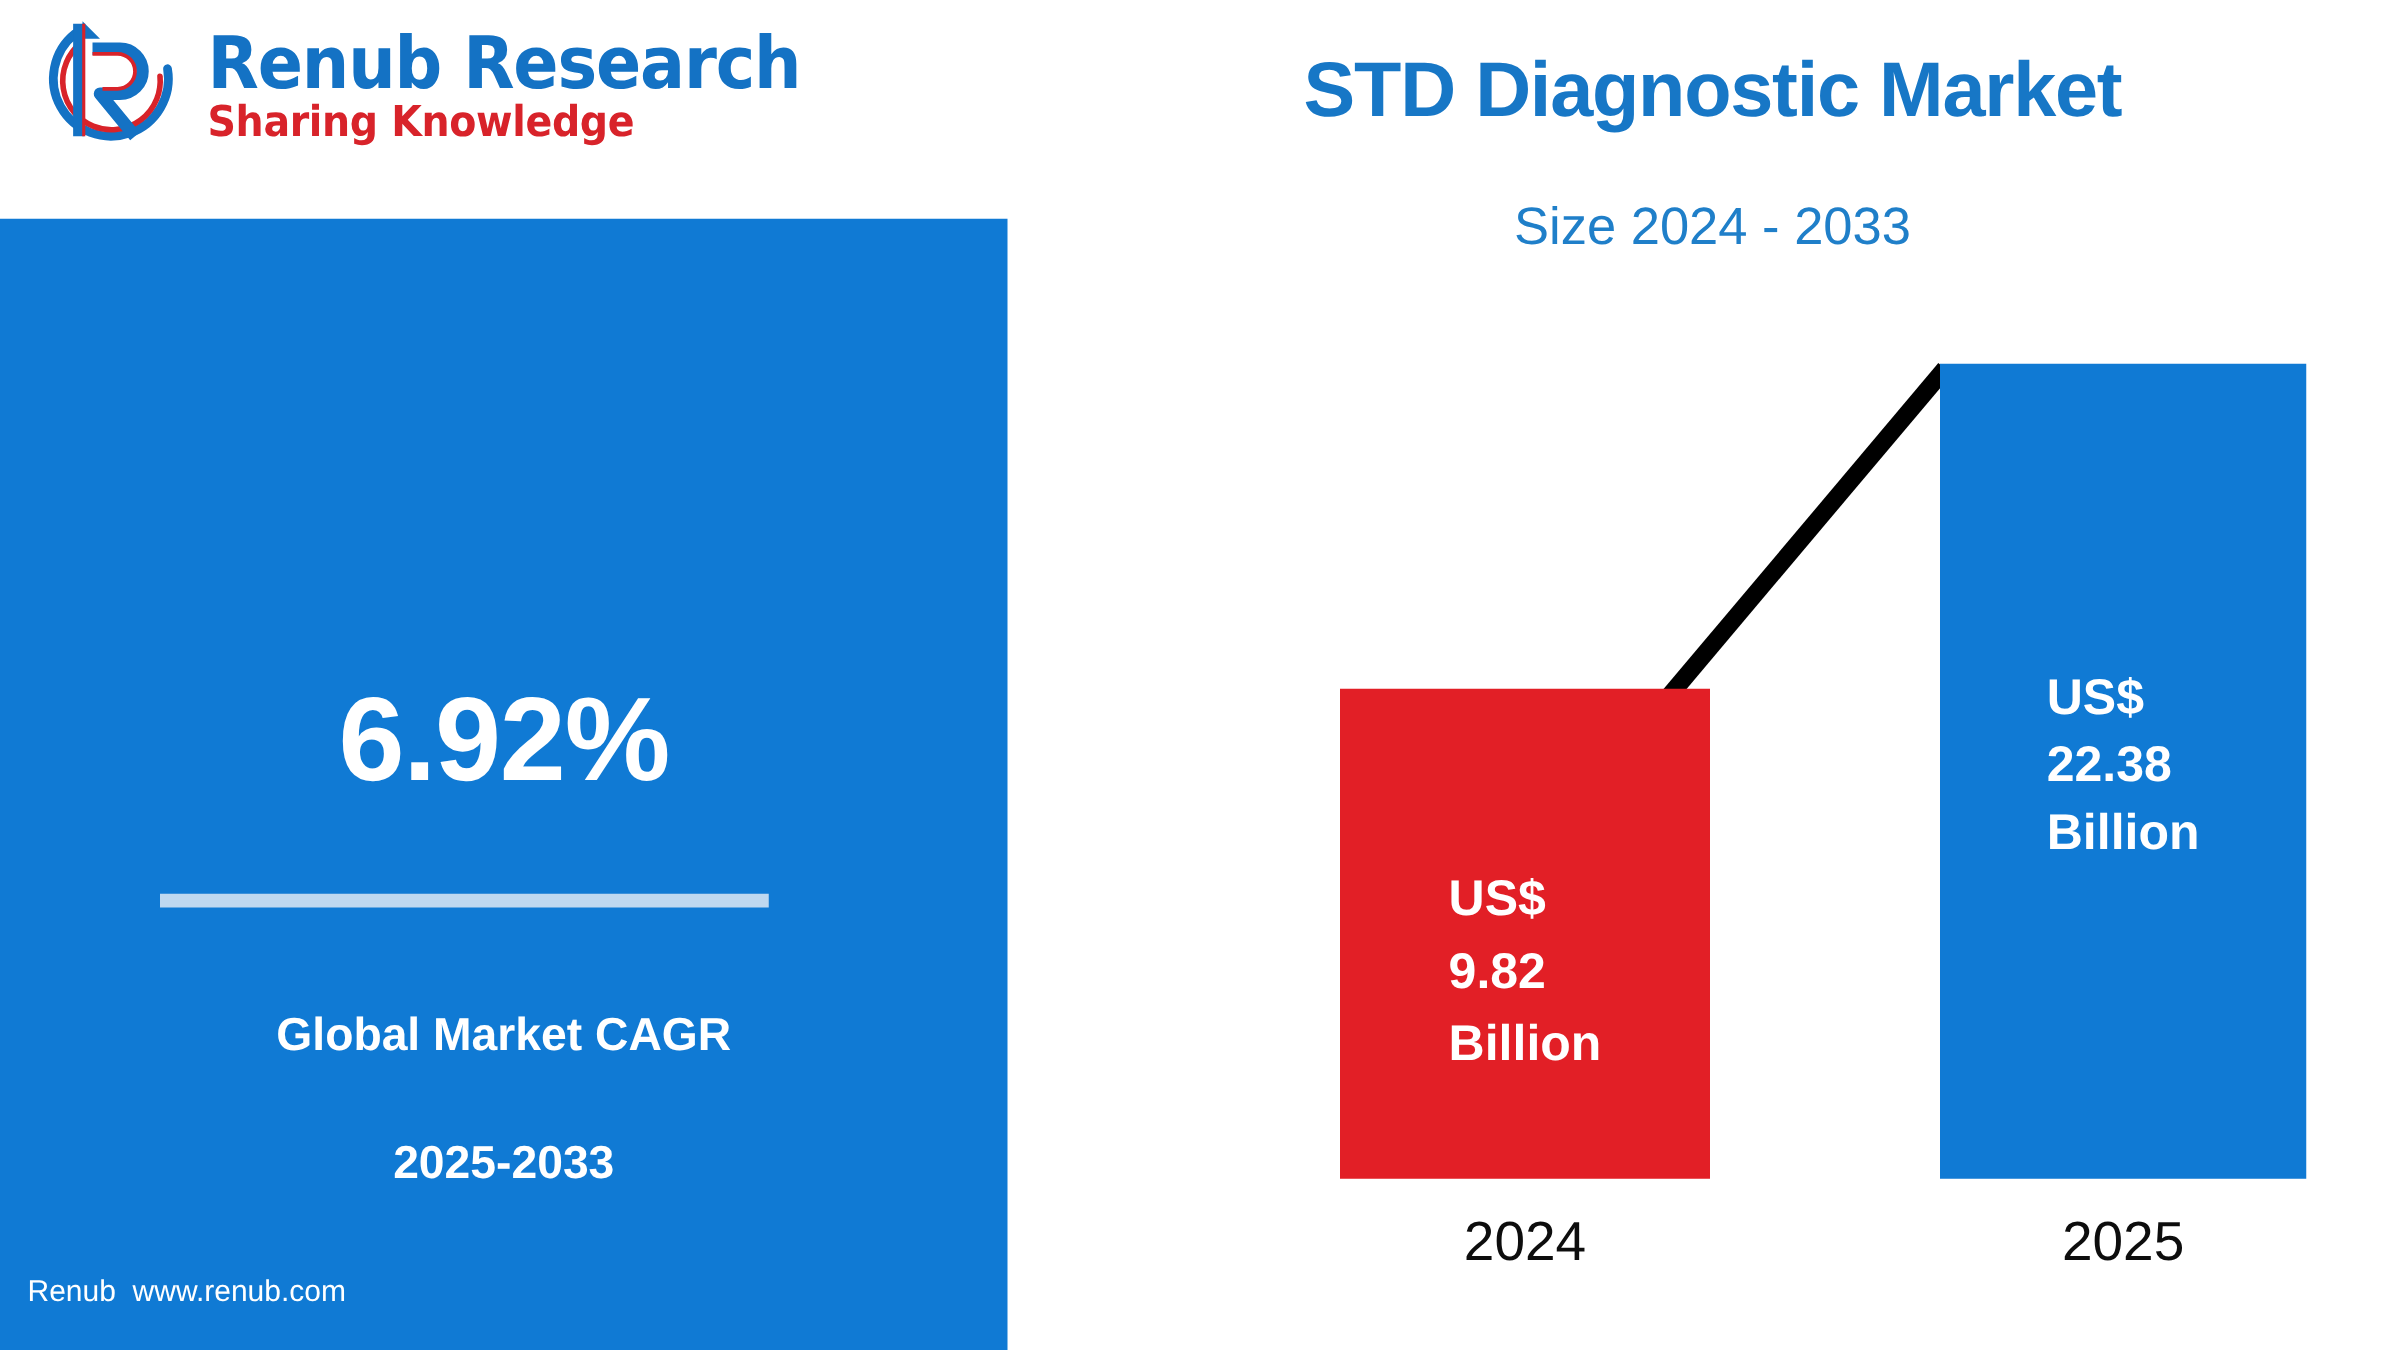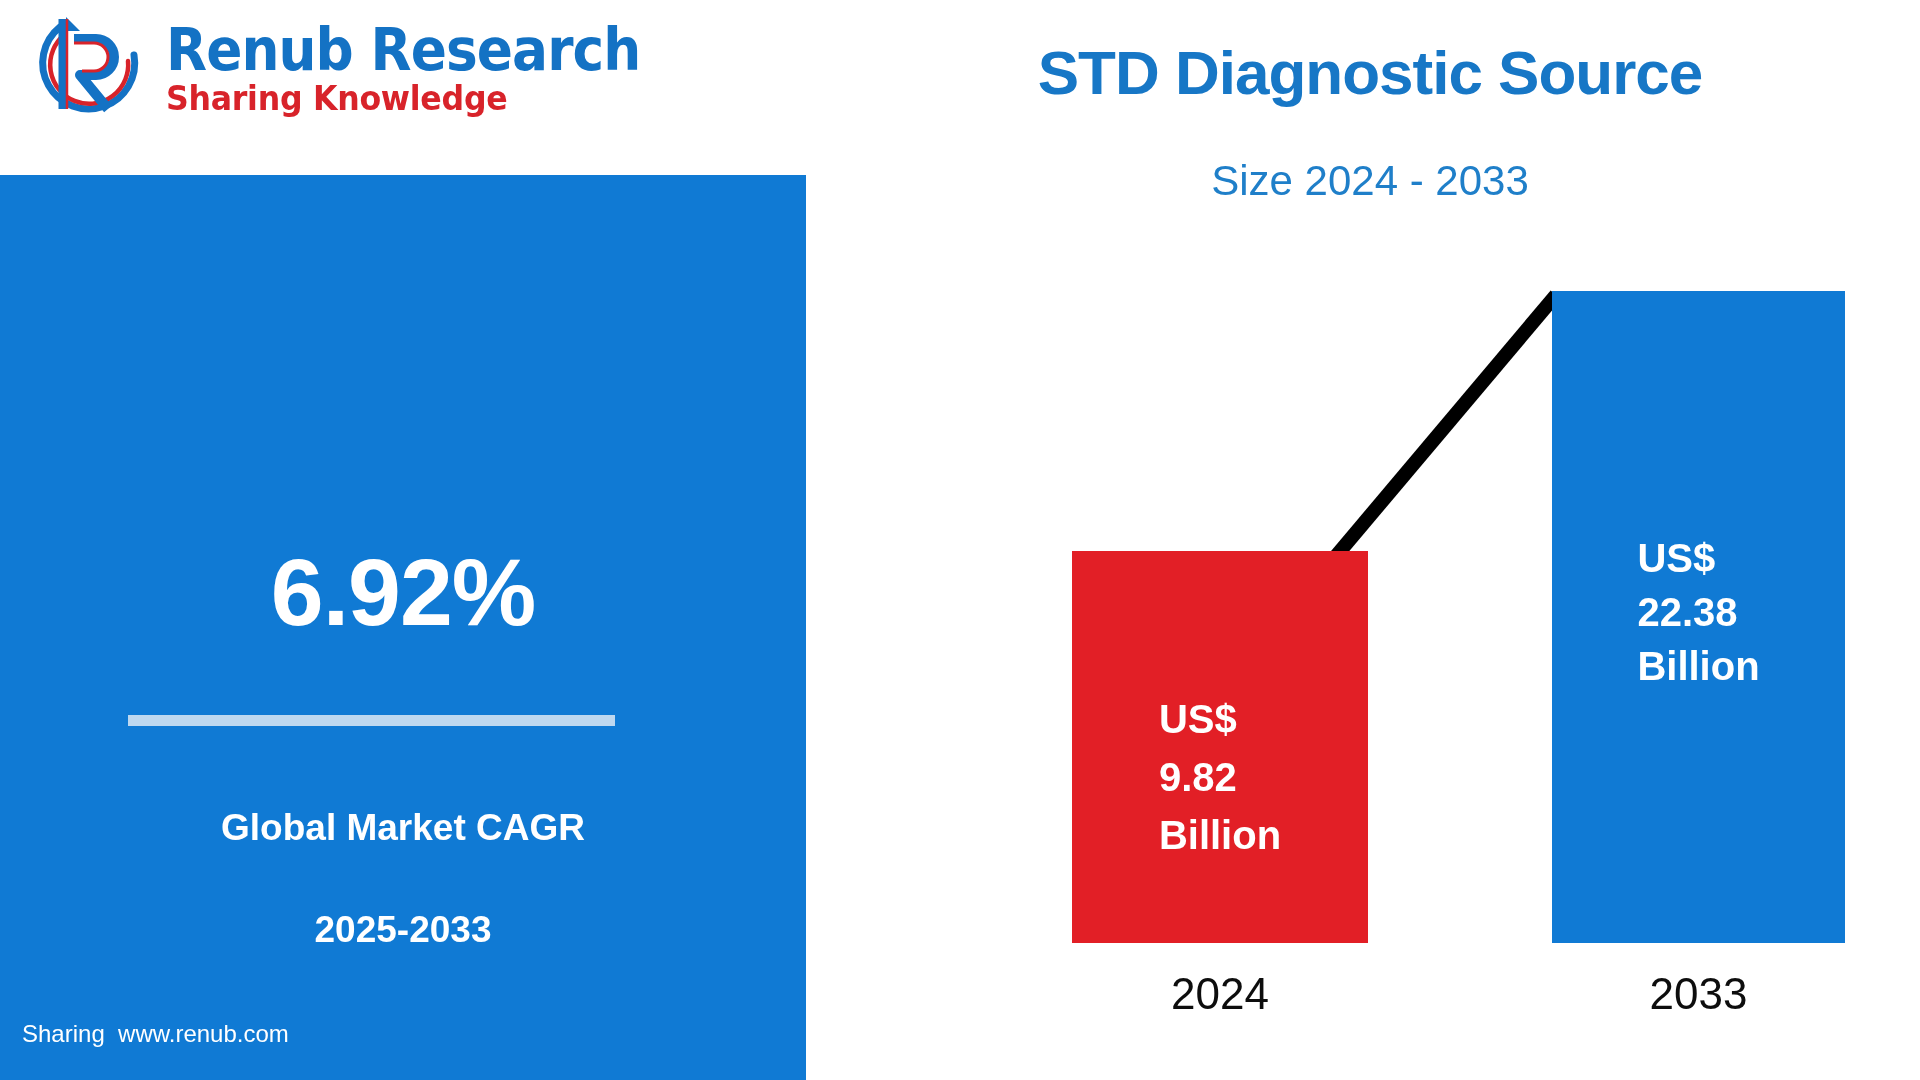--- a/index.html
+++ b/index.html
@@ -182,31 +182,31 @@
         <path d="M44 30 L66 30 A18 18 0 0 1 66 66 L50 66 L78 100" fill="none" stroke="#1472c4" stroke-width="10" stroke-linejoin="round"></path>
         <path d="M44 34 L64 34 A14 14 0 0 1 64 62 L52 62" fill="none" stroke="#d8232a" stroke-width="3"></path>
       </svg>
     </div>
     <div id="brand-words">
       <div id="brand-name">Renub Research</div>
       <div id="brand-tagline">Sharing Knowledge</div>
     </div>
   </div>
 
-  <div id="chart-title">STD Diagnostic Source</div>
+  <div id="chart-title">STD Diagnostic Market</div>
   <div id="chart-subtitle">Size 2024 - 2033</div>
 
   <div id="cagr-panel">
     <div id="cagr-value">6.92%</div>
     <div id="cagr-divider"></div>
     <div id="cagr-caption">
       <span class="line">Global Market CAGR</span>
       <span class="line">2025-2033</span>
     </div>
-    <div id="source">Sharing  www.renub.com</div>
+    <div id="source">Renub  www.renub.com</div>
   </div>
 
   <div id="plot">
 
     <svg id="connector" aria-hidden="true">
       <line x1="1336" y1="556" x2="1556" y2="295" stroke="#000000" stroke-width="14"></line>
     </svg>
 
     <div class="bar" id="bar-2024">
       <div class="bar-label">
@@ -218,16 +218,16 @@
 
     <div class="bar" id="bar-2033">
       <div class="bar-label">
         <span class="line">US$</span>
         <span class="line">22.38</span>
         <span class="line">Billion</span>
       </div>
     </div>
 
     <div class="axis-tick" id="tick-2024">2024</div>
-    <div class="axis-tick" id="tick-2033">2033</div>
+    <div class="axis-tick" id="tick-2033">2025</div>
   </div>
 
 </div>
 
 </body></html>

